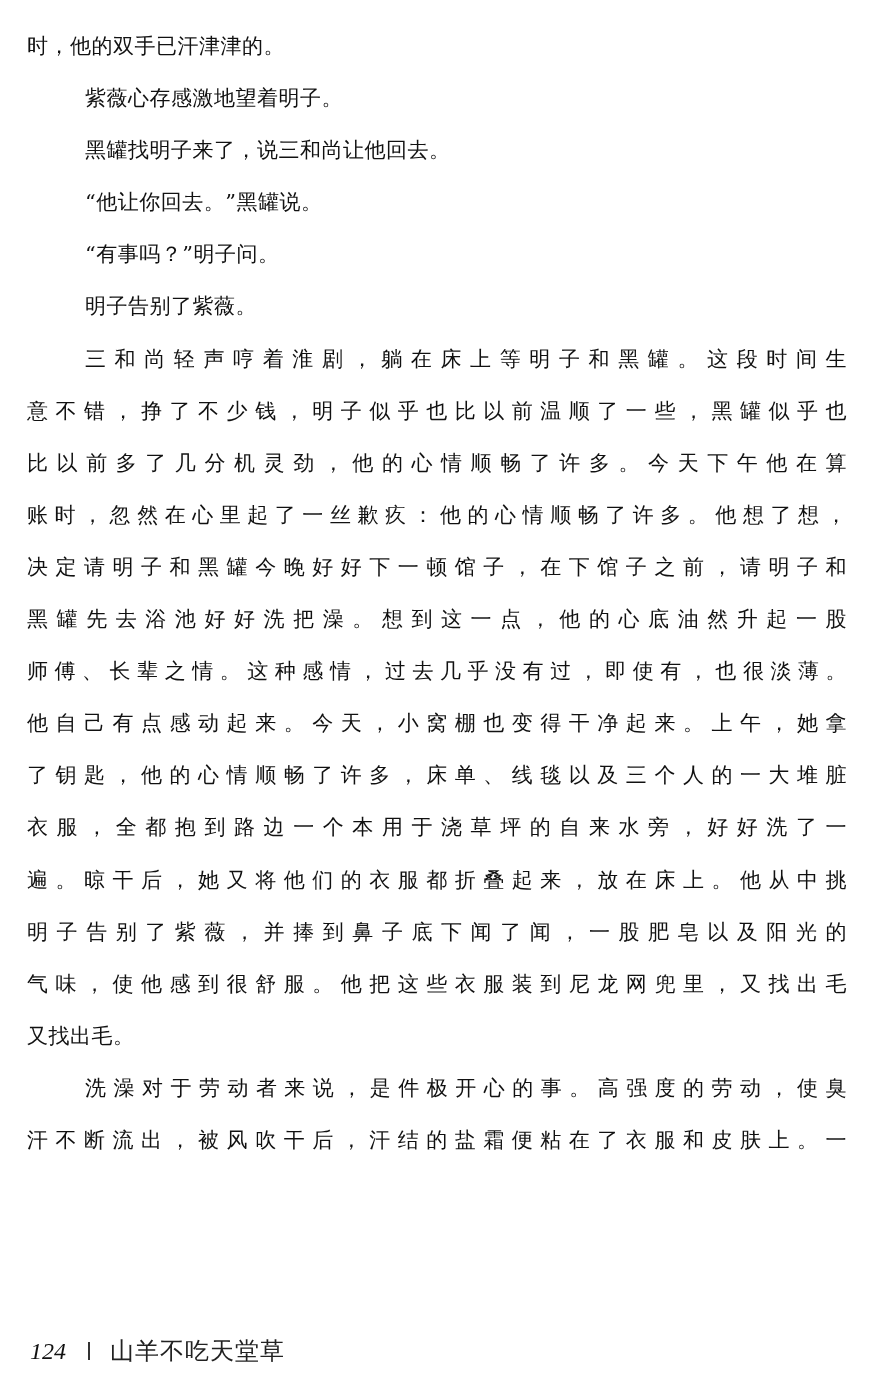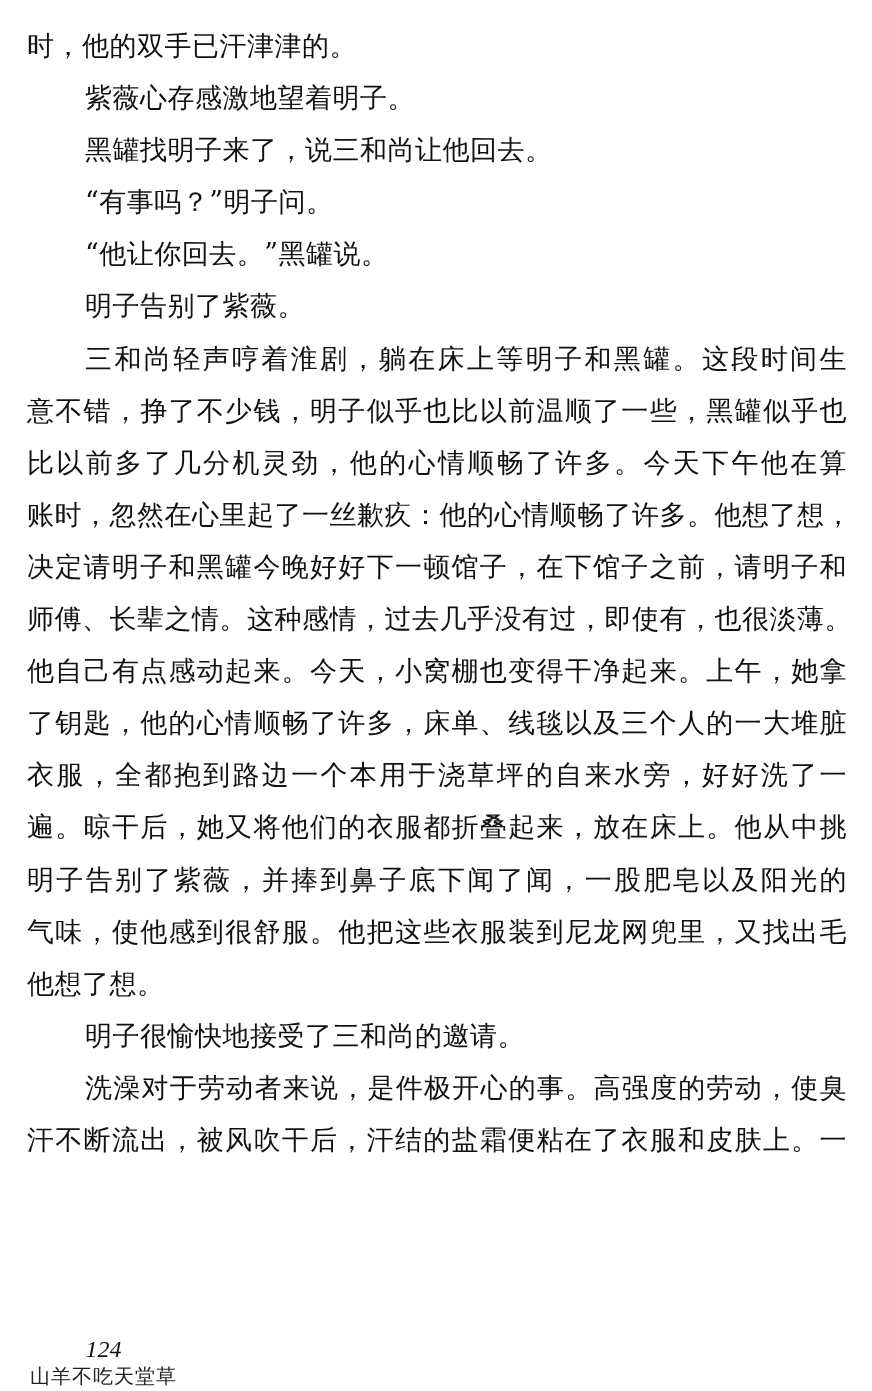--- a/index.html
+++ b/index.html
@@ -1,51 +1,51 @@
 <!DOCTYPE html>
 <html><head>
 <meta charset="utf-8">
 <style>
   html, body { margin: 0; padding: 0; background: #ffffff; }
   body { width: 872px; height: 1391px; position: relative; overflow: hidden;
          font-family: "DejaVu Serif", "Liberation Serif", serif; color: #111; }
   .page-body { position: absolute; left: 27px; top: 20px; width: 820px; }
-  .line { height: 52.1px; line-height: 52.1px; font-size: 27px; white-space: nowrap;
+  .line { height: 52.1px; line-height: 52.1px; font-size: 21px; white-space: nowrap;
           letter-spacing: 0.5px; text-align: justify; text-align-last: justify; }
   .line.last { text-align-last: left; }
   .line.indent { padding-left: 58px; }
-  .footer { position: absolute; left: 30px; top: 1336px; height: 30px; display: flex; align-items: center; flex-direction: column; }
+  .footer { position: absolute; left: 30px; top: 1336px; height: 30px; display: flex; align-items: center; }
   .page-num { font-family: "Liberation Serif", serif; font-style: italic; font-size: 24px; color: #111; }
   .sep { width: 2px; height: 18px; background: #333; margin: 0 20px 0 22px; }
-  .book-title { font-family: Liberation Serif, serif; font-size: 20px; color: #222; letter-spacing: 1px; }
+  .book-title { font-family: Liberation Serif, serif; font-size: 24px; color: #222; letter-spacing: 1px; }
 </style>
 </head>
 <body>
 
 <div class="page-body">
   <div class="line last">时，他的双手已汗津津的。</div>
   <div class="line indent last">紫薇心存感激地望着明子。</div>
   <div class="line indent last">黑罐找明子来了，说三和尚让他回去。</div>
+  <div class="line indent last">“他让你回去。”黑罐说。</div>
   <div class="line indent last">“有事吗？”明子问。</div>
-  <div class="line indent last">“他让你回去。”黑罐说。</div>
   <div class="line indent last">明子告别了紫薇。</div>
   <div class="line indent">三和尚轻声哼着淮剧，躺在床上等明子和黑罐。这段时间生</div>
   <div class="line">意不错，挣了不少钱，明子似乎也比以前温顺了一些，黑罐似乎也</div>
   <div class="line">比以前多了几分机灵劲，他的心情顺畅了许多。今天下午他在算</div>
   <div class="line">账时，忽然在心里起了一丝歉疚：他的心情顺畅了许多。他想了想，</div>
   <div class="line">决定请明子和黑罐今晚好好下一顿馆子，在下馆子之前，请明子和</div>
+  <div class="line">黑罐先去浴池好好洗把澡。想到这一点，他的心底油然升起一股</div>
   <div class="line">师傅、长辈之情。这种感情，过去几乎没有过，即使有，也很淡薄。</div>
   <div class="line">他自己有点感动起来。今天，小窝棚也变得干净起来。上午，她拿</div>
   <div class="line">了钥匙，他的心情顺畅了许多，床单、线毯以及三个人的一大堆脏</div>
   <div class="line">衣服，全都抱到路边一个本用于浇草坪的自来水旁，好好洗了一</div>
   <div class="line">遍。晾干后，她又将他们的衣服都折叠起来，放在床上。他从中挑</div>
   <div class="line">明子告别了紫薇，并捧到鼻子底下闻了闻，一股肥皂以及阳光的</div>
   <div class="line">气味，使他感到很舒服。他把这些衣服装到尼龙网兜里，又找出毛</div>
-  <div class="line last">他想了想。</div>
-  <div class="line indent last">明子很愉快地接受了三和尚的邀请。</div>
+  <div class="line last">又找出毛。</div>
   <div class="line indent">洗澡对于劳动者来说，是件极开心的事。高强度的劳动，使臭</div>
   <div class="line">汗不断流出，被风吹干后，汗结的盐霜便粘在了衣服和皮肤上。一</div>
 </div>
 
 <div class="footer">
   <span class="page-num">124</span>
   <span class="sep"></span>
   <span class="book-title">山羊不吃天堂草</span>
 </div>
 

